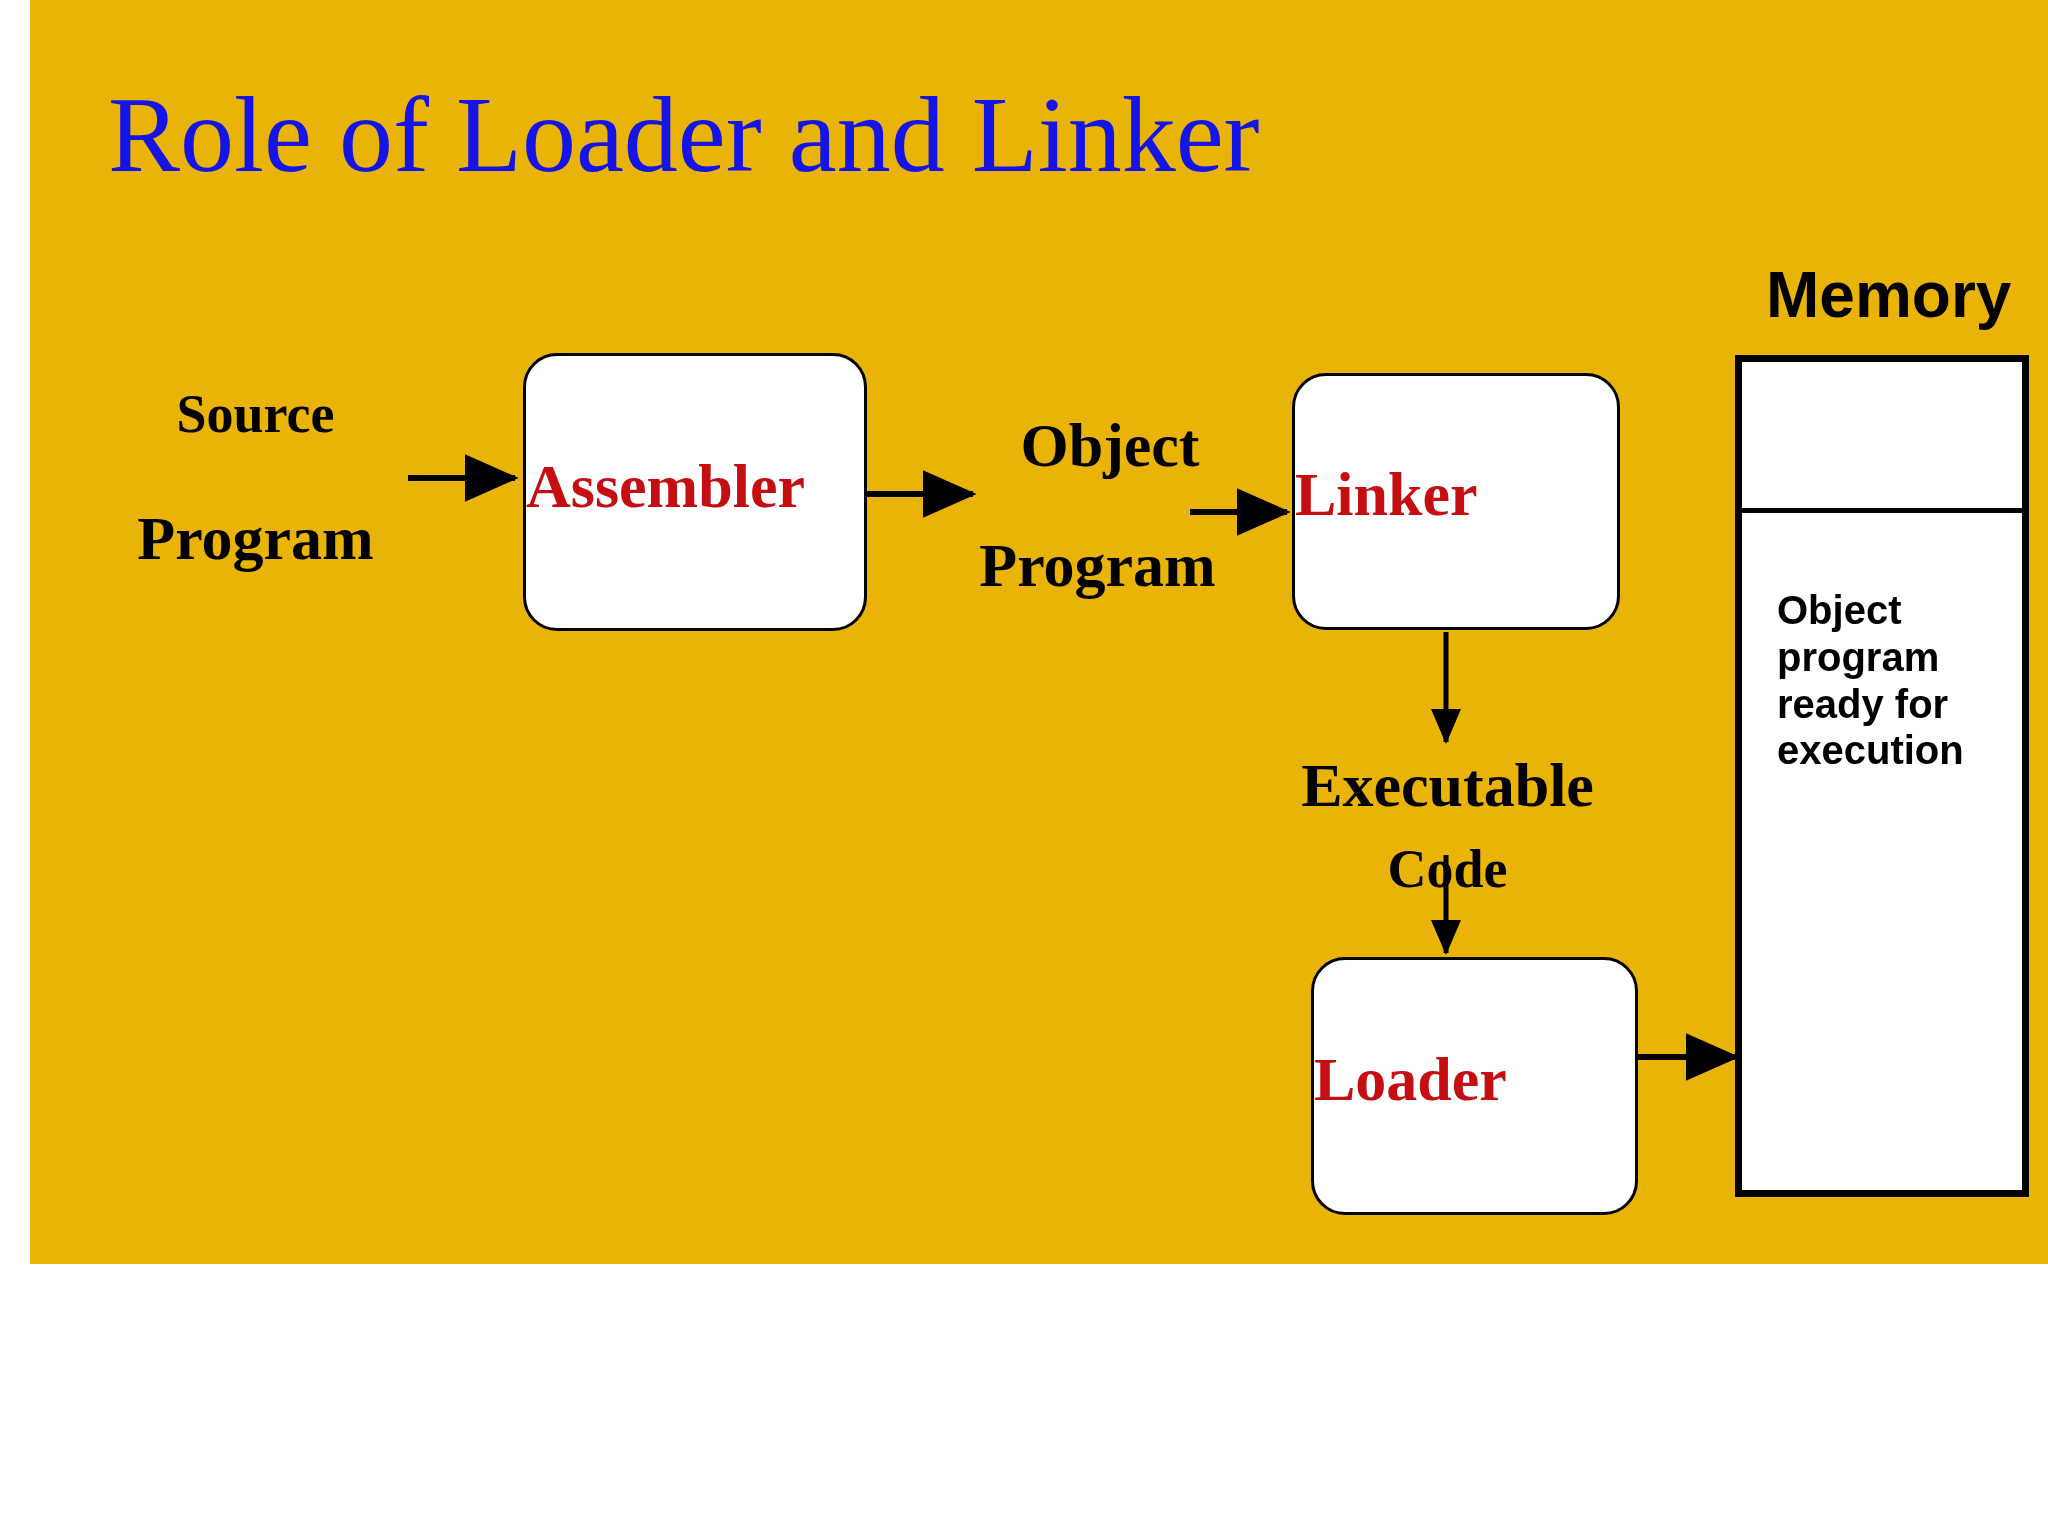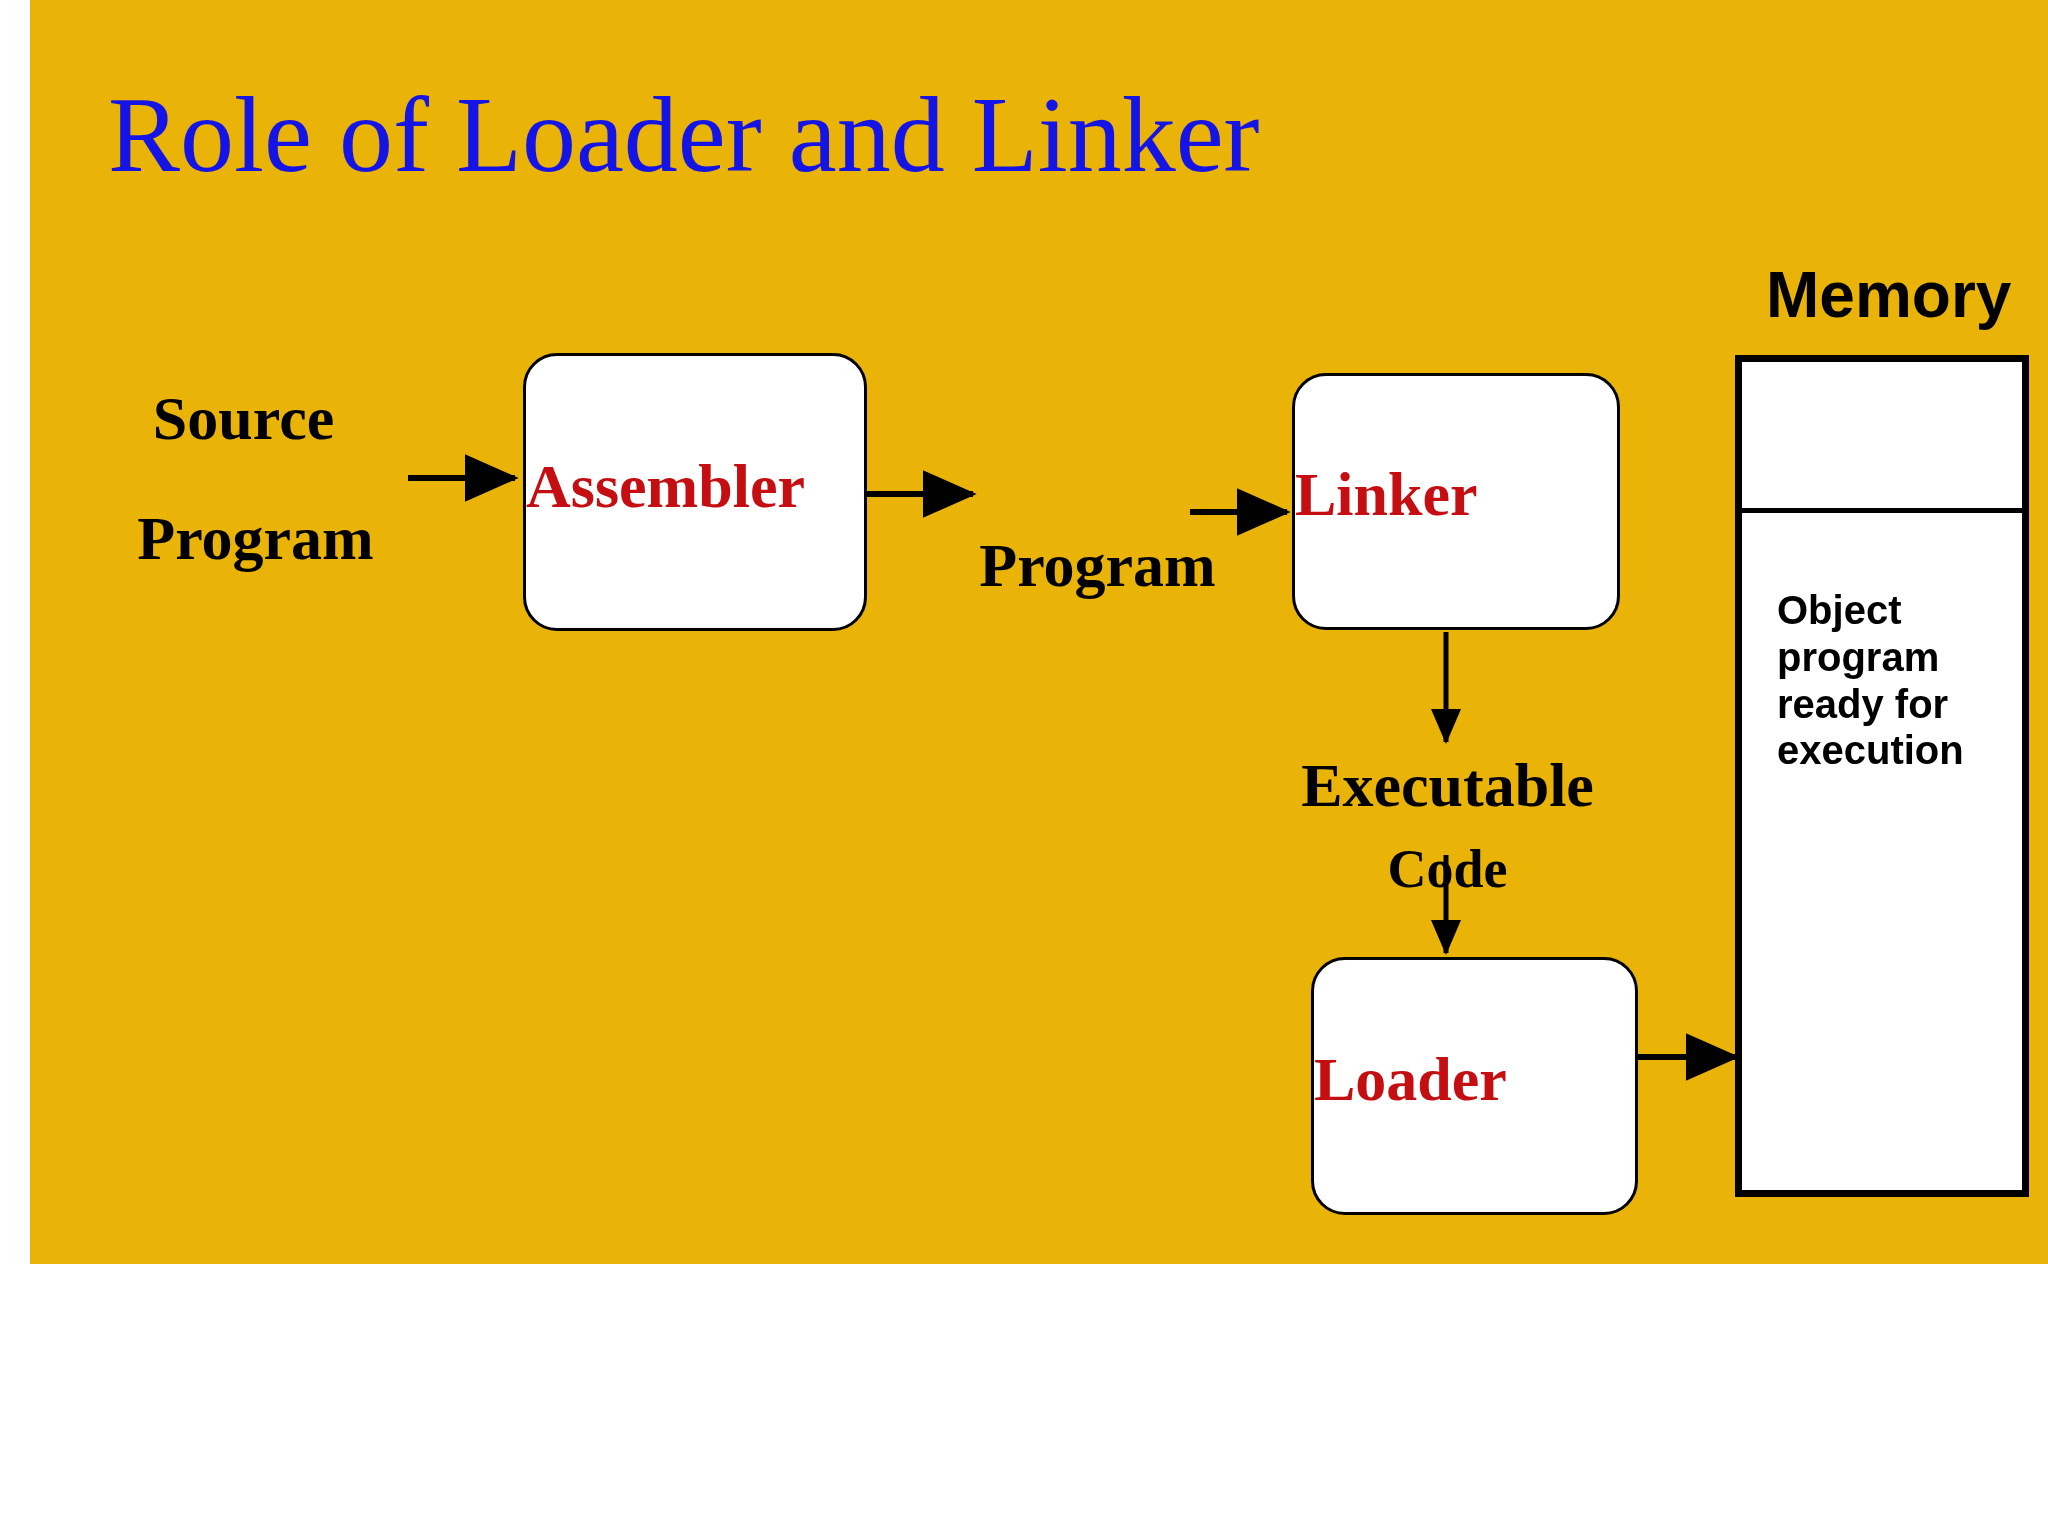--- a/index.html
+++ b/index.html
@@ -108,27 +108,28 @@
     pointer-events: none;
   }
 </style>
 </head>
 <body>
 
 <div id="slide">
 
   <div id="title">Role of Loader and Linker</div>
 
-  <div class="serif-label" style="left:76px; top:383px; width:275px; font-size:62px;">Source</div>
+  <div class="serif-label" style="left:88px; top:383px; width:275px; font-size:54px;">Source</div>
   <div class="serif-label" style="left:88px; top:503px; width:275px; font-size:62px;">Program</div>
 
   <div class="proc-box" style="left:493px; top:353px; width:344px; height:278px;">
     <div class="red-label" style="left:0; top:95px; width:100%; font-size:62px;">Assembler</div>
   </div>
 
+  <div class="serif-label" style="left:955px; top:410px; width:250px; font-size:62px;">Object</div>
   <div class="serif-label" style="left:930px; top:530px; width:275px; font-size:62px;">Program</div>
 
   <div class="proc-box" style="left:1262px; top:373px; width:328px; height:257px;">
     <div class="red-label" style="left:0; top:83px; width:100%; font-size:62px;">Linker</div>
   </div>
 
   <div class="serif-label" style="left:1245px; top:750px; width:345px; font-size:62px;">Executable</div>
   <div class="serif-label" style="left:1245px; top:838px; width:345px; font-size:54px;">Code</div>
 
   <div class="proc-box" style="left:1281px; top:957px; width:327px; height:258px;">

